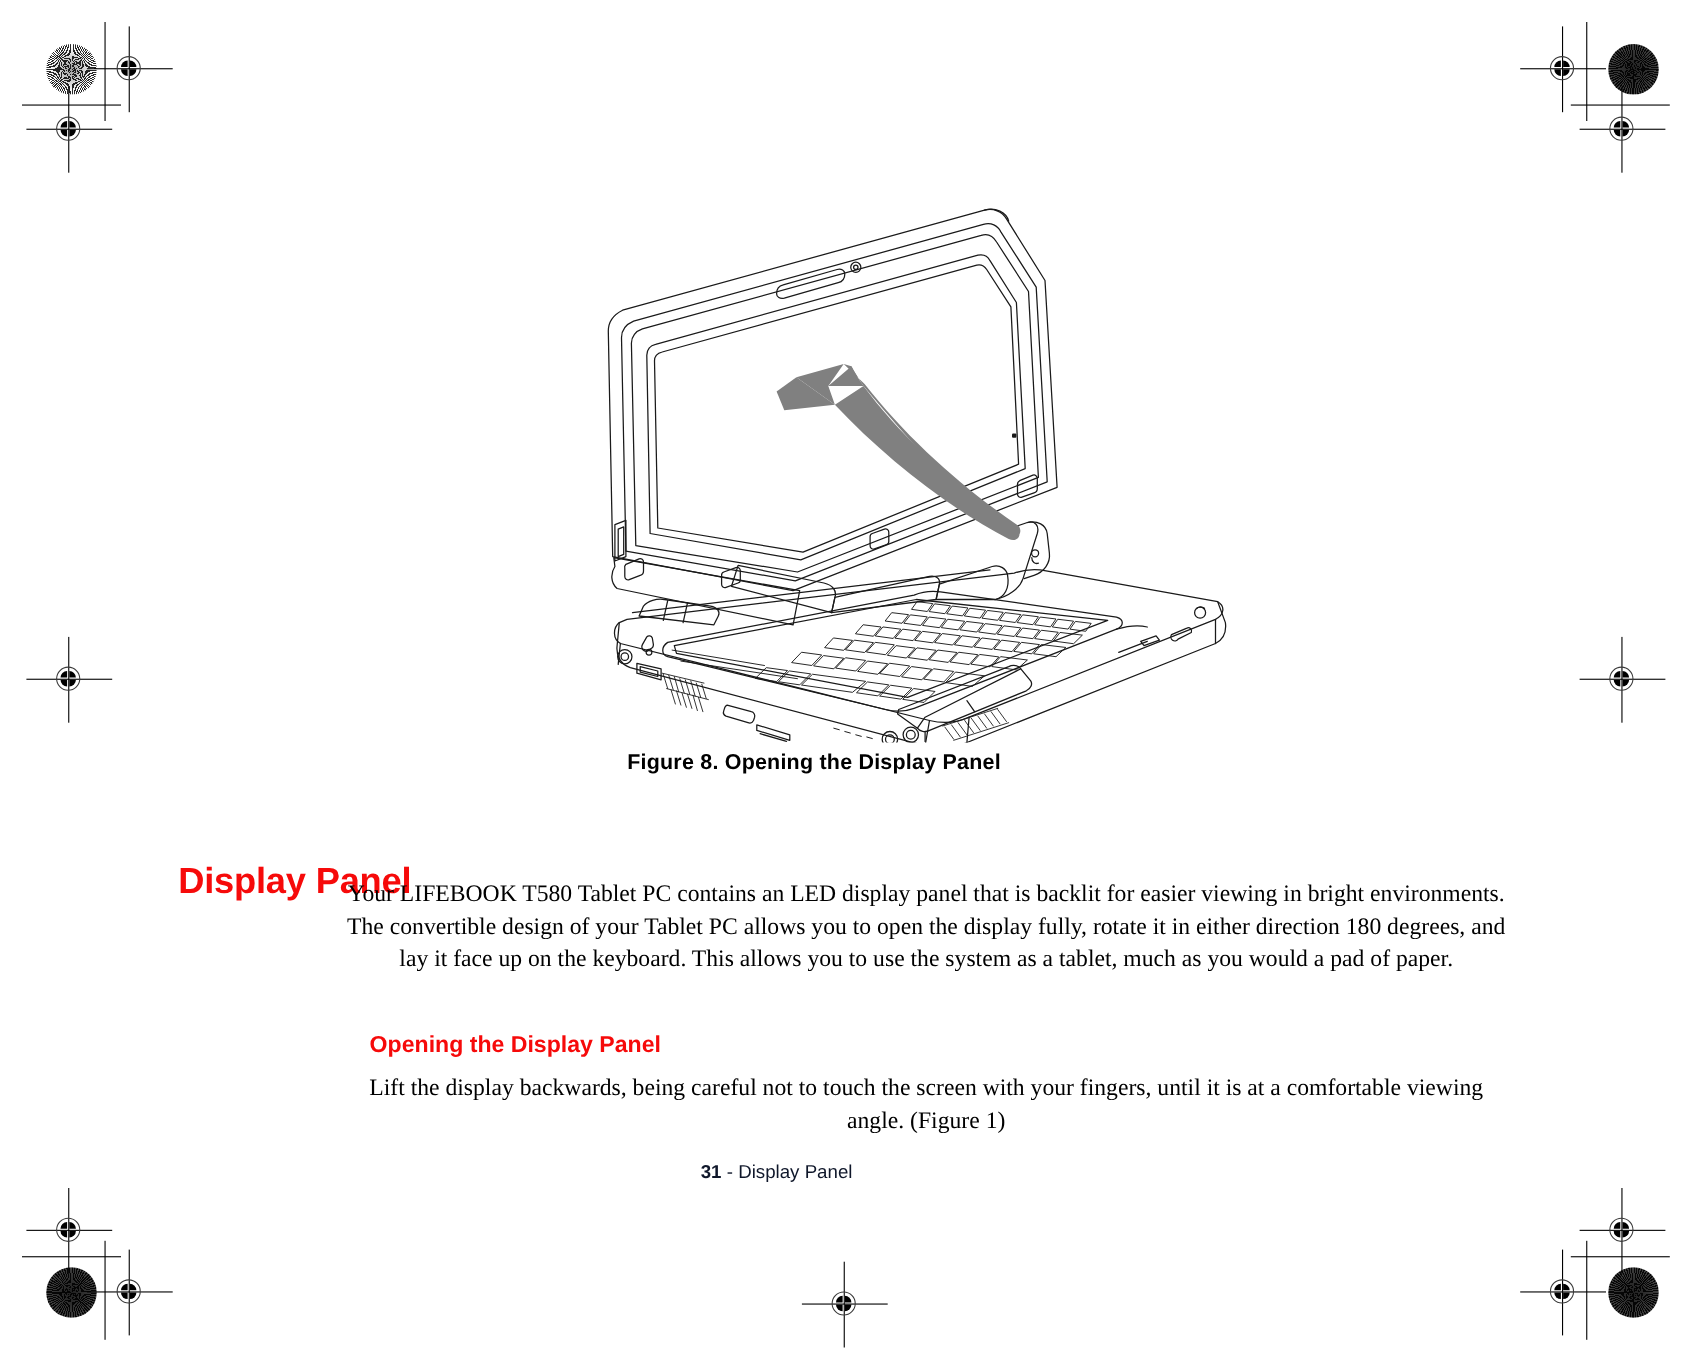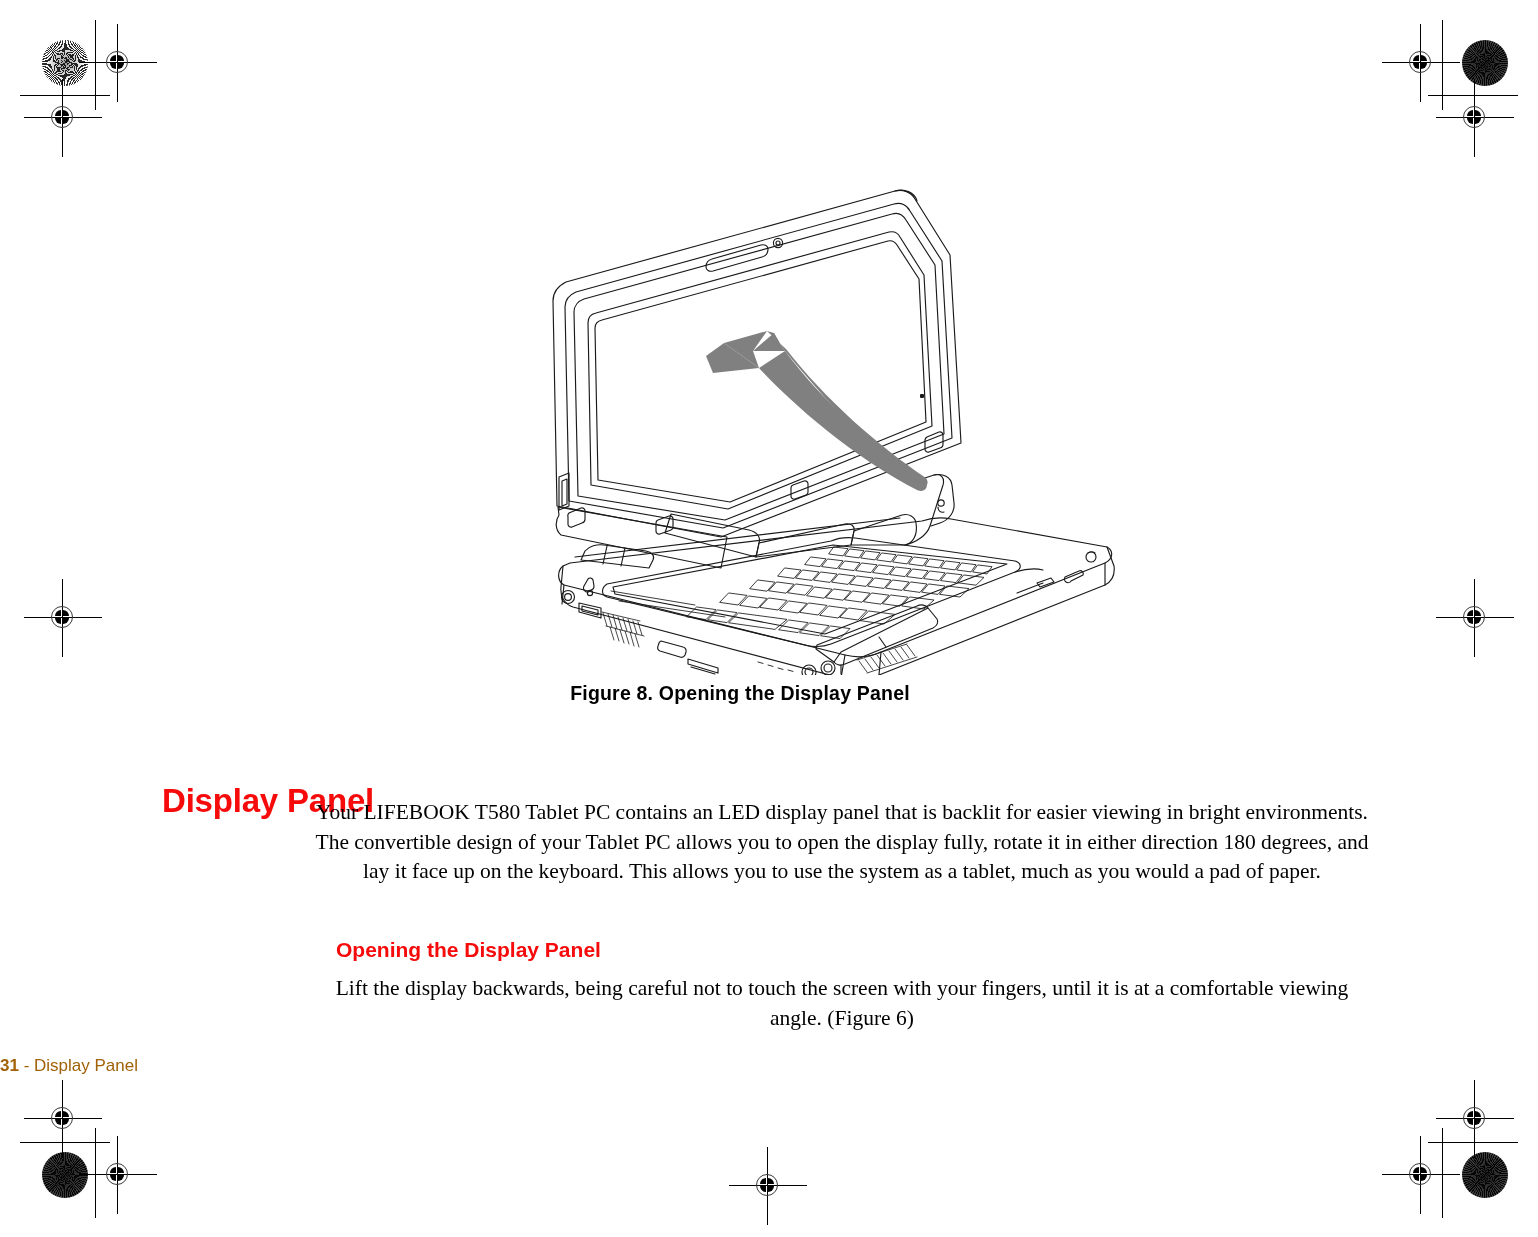--- a/index.html
+++ b/index.html
@@ -161,24 +161,24 @@
     margin-left: 24px;
   }
   #para-opening { top: 974px; }
 
   
   .footer {
     position: absolute;
     left: 0;
     top: 1056px;
     width: 1412px;
-    text-align: left;
+    text-align: center;
     font-family: "Liberation Sans", sans-serif;
     font-size: 17px;
-    color: #a16207;
+    color: #0f172a;
   }
   .footer .pno { font-weight: bold; }
 
   .draft {
     position: absolute;
     left: 1030px;
     top: 1018px;
     font-family: "Liberation Sans", sans-serif;
     font-size: 96px;
     color: #c6c6c6;
@@ -571,20 +571,20 @@
   </div>
 
   <div class="figcaption">Figure 8.  Opening the Display Panel</div>
 
   <div class="h1">Display Panel</div>
 
   <div class="bodytext" id="para-intro">Your LIFEBOOK T580 Tablet PC contains an LED display panel that is backlit for easier viewing in bright environments. The convertible design of your Tablet PC allows you to open the display fully, rotate it in either direction 180 degrees, and lay it face up on the keyboard. This allows you to use the system as a tablet, much as you would a pad of paper.</div>
 
   <div class="h2">Opening the Display Panel</div>
 
-  <div class="bodytext" id="para-opening">Lift the display backwards, being careful not to touch the screen with your fingers, until it is at a comfortable viewing angle. (Figure 6)</div>
+  <div class="bodytext" id="para-opening">Lift the display backwards, being careful not to touch the screen with your fingers, until it is at a comfortable viewing angle. (Figure 1)</div>
 
   <div class="footer">
     <span class="pno">31</span><span> - Display Panel</span>
   </div>
 
 
 </div>
 
 </body></html>

